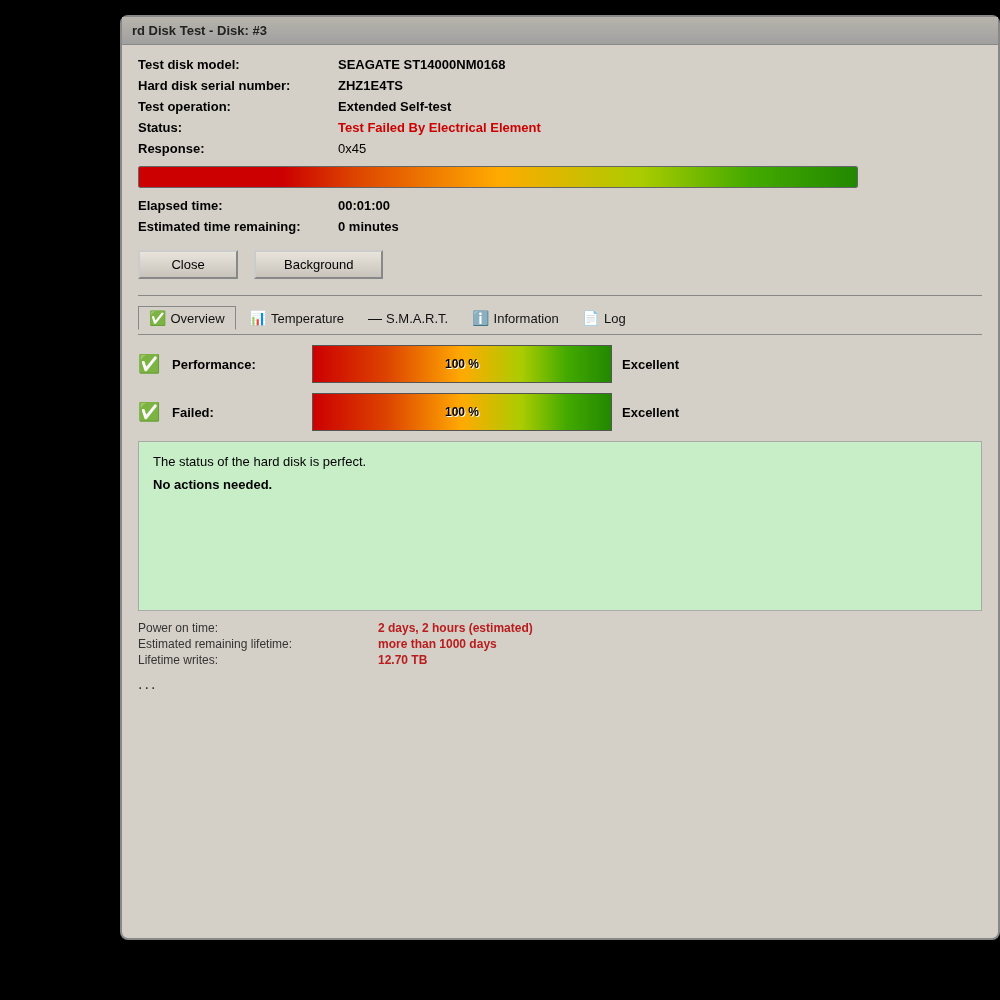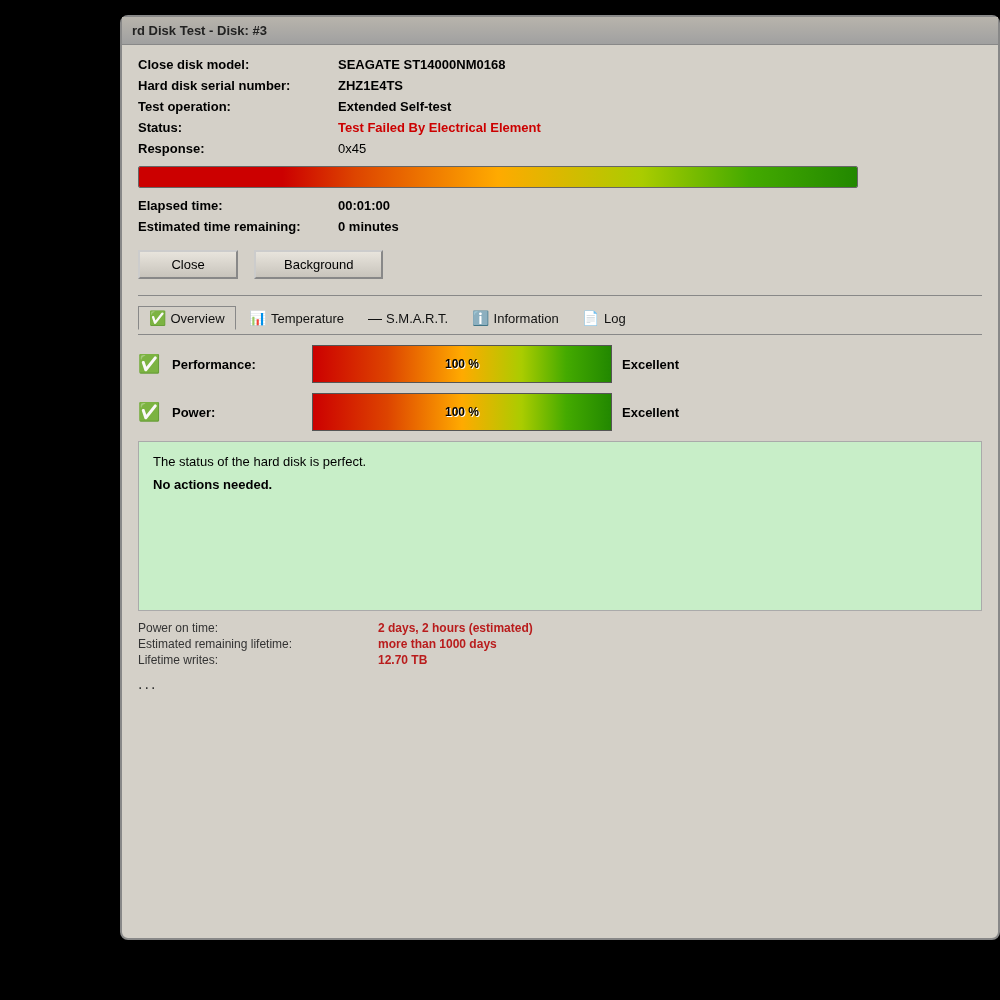--- a/index.html
+++ b/index.html
@@ -235,21 +235,21 @@
 </div>
 
 <div class="main-window">
   <div class="title-bar">
     <span>rd Disk Test - Disk: #3</span>
   </div>
 
   <div class="content">
 
     <div class="info-row">
-      <span class="info-label">Close disk model:</span>
+      <span class="info-label">Test disk model:</span>
       <span class="info-value bold">SEAGATE ST14000NM0168</span>
     </div>
     <div class="info-row">
       <span class="info-label">Hard disk serial number:</span>
       <span class="info-value bold">ZHZ1E4TS</span>
     </div>
     <div class="info-row">
       <span class="info-label">Test operation:</span>
       <span class="info-value bold">Extended Self-test</span>
     </div>
@@ -310,21 +310,21 @@
     <div class="metric-row">
       <span class="metric-check">✅</span>
       <span class="metric-label">Performance:</span>
       <div class="metric-bar">
         <span class="metric-bar-text">100 %</span>
       </div>
       <span class="metric-rating">Excellent</span>
     </div>
     <div class="metric-row">
       <span class="metric-check">✅</span>
-      <span class="metric-label">Power:</span>
+      <span class="metric-label">Failed:</span>
       <div class="metric-bar">
         <span class="metric-bar-text">100 %</span>
       </div>
       <span class="metric-rating">Excellent</span>
     </div>
 
     <div class="status-box">
       <p class="status-text">The status of the hard disk is perfect.</p>
       <p class="status-text bold">No actions needed.</p>
     </div>

